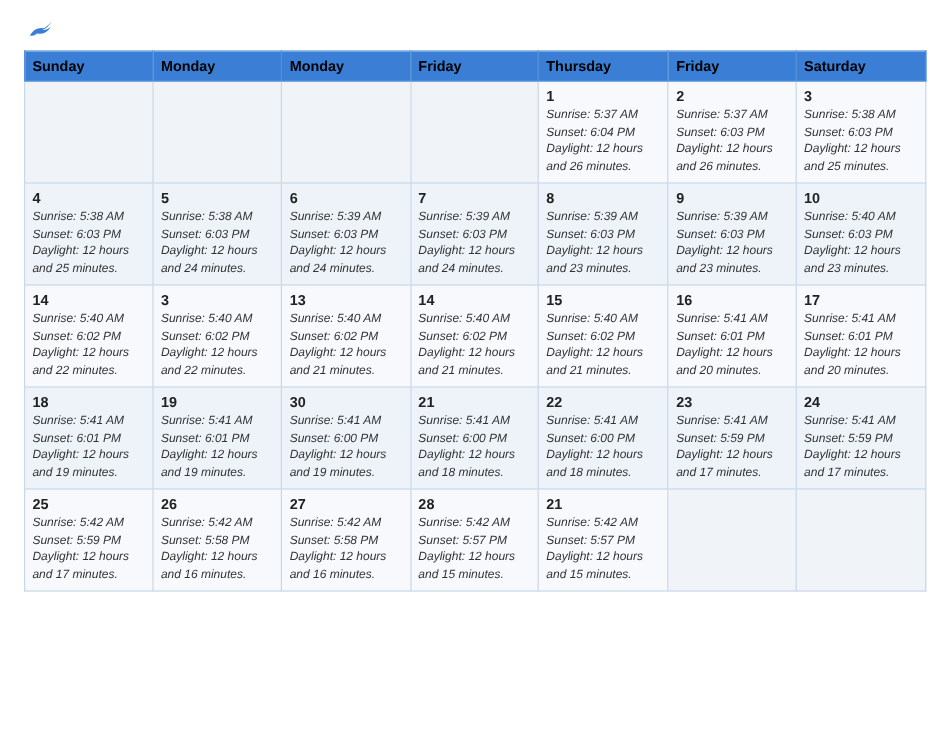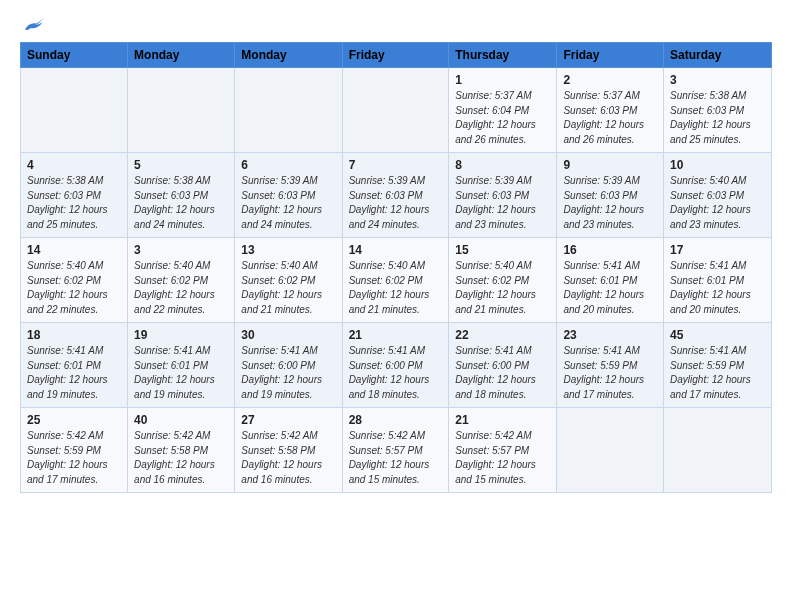--- a/index.html
+++ b/index.html
@@ -291,37 +291,37 @@
 and 18 minutes.</div>
         </td>
         <td>
           <span class="day-num">23</span>
           <div class="day-info" style="white-space: pre-line;">Sunrise: 5:41 AM
 Sunset: 5:59 PM
 Daylight: 12 hours
 and 17 minutes.</div>
         </td>
         <td>
-          <span class="day-num">45</span>
+          <span class="day-num">24</span>
           <div class="day-info" style="white-space: pre-line;">Sunrise: 5:41 AM
 Sunset: 5:59 PM
 Daylight: 12 hours
 and 17 minutes.</div>
         </td>
       </tr>
       <tr>
         <td>
           <span class="day-num">25</span>
           <div class="day-info" style="white-space: pre-line;">Sunrise: 5:42 AM
 Sunset: 5:59 PM
 Daylight: 12 hours
 and 17 minutes.</div>
         </td>
         <td>
-          <span class="day-num">40</span>
+          <span class="day-num">26</span>
           <div class="day-info" style="white-space: pre-line;">Sunrise: 5:42 AM
 Sunset: 5:58 PM
 Daylight: 12 hours
 and 16 minutes.</div>
         </td>
         <td>
           <span class="day-num">27</span>
           <div class="day-info" style="white-space: pre-line;">Sunrise: 5:42 AM
 Sunset: 5:58 PM
 Daylight: 12 hours

